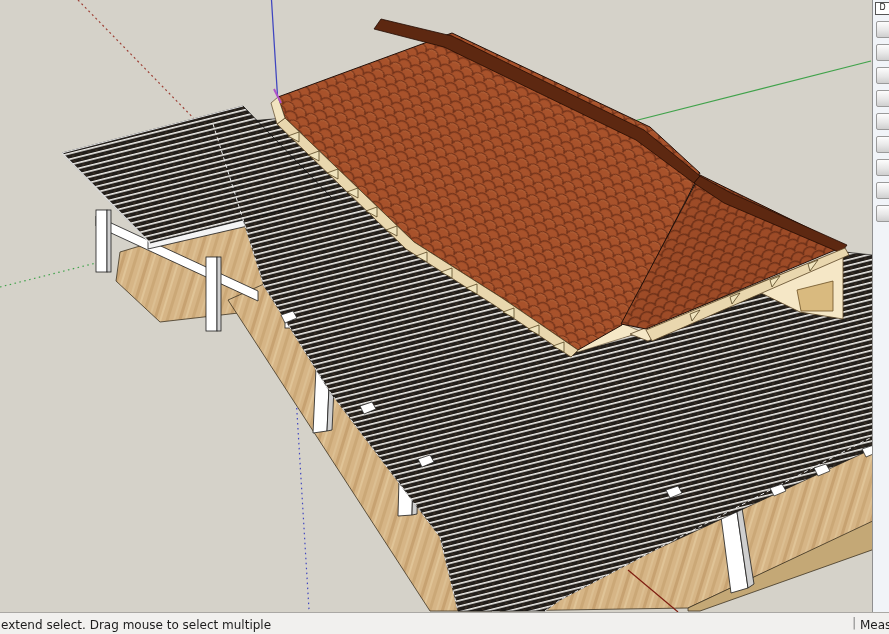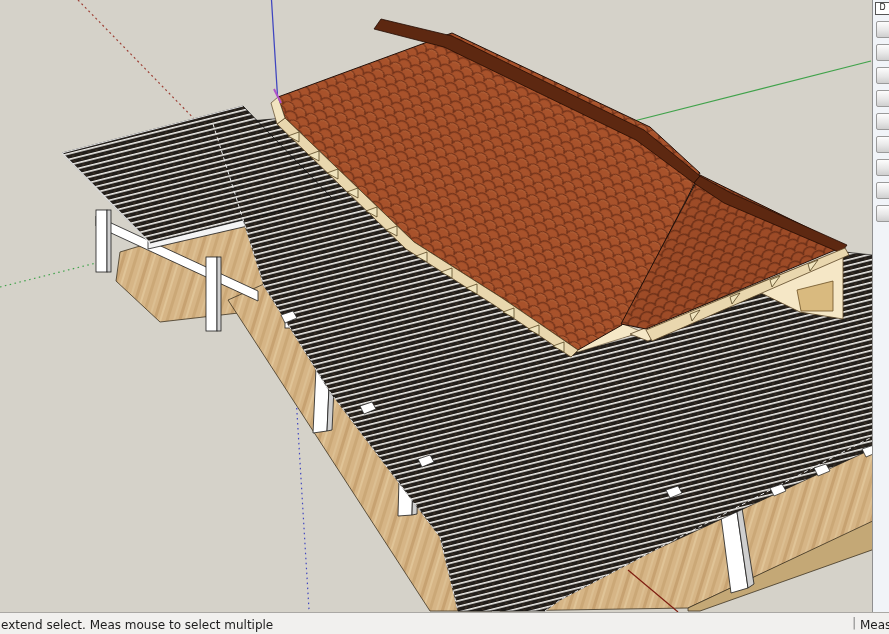--- a/index.html
+++ b/index.html
@@ -168,18 +168,18 @@
     <div class="tray-btn"></div>
     <div class="tray-btn"></div>
     <div class="tray-btn"></div>
     <div class="tray-btn"></div>
     <div class="tray-btn"></div>
     <div class="tray-btn"></div>
     <div class="tray-btn"></div>
   </div>
 
   <div class="status-bar">
-    <span class="status-msg">extend select. Meas mouse to select multiple</span>
+    <span class="status-msg">extend select. Drag mouse to select multiple</span>
     <span class="status-sep">|</span>
     <span class="status-measure">Meas</span>
   </div>
 
 </div>
 
 </body></html>

